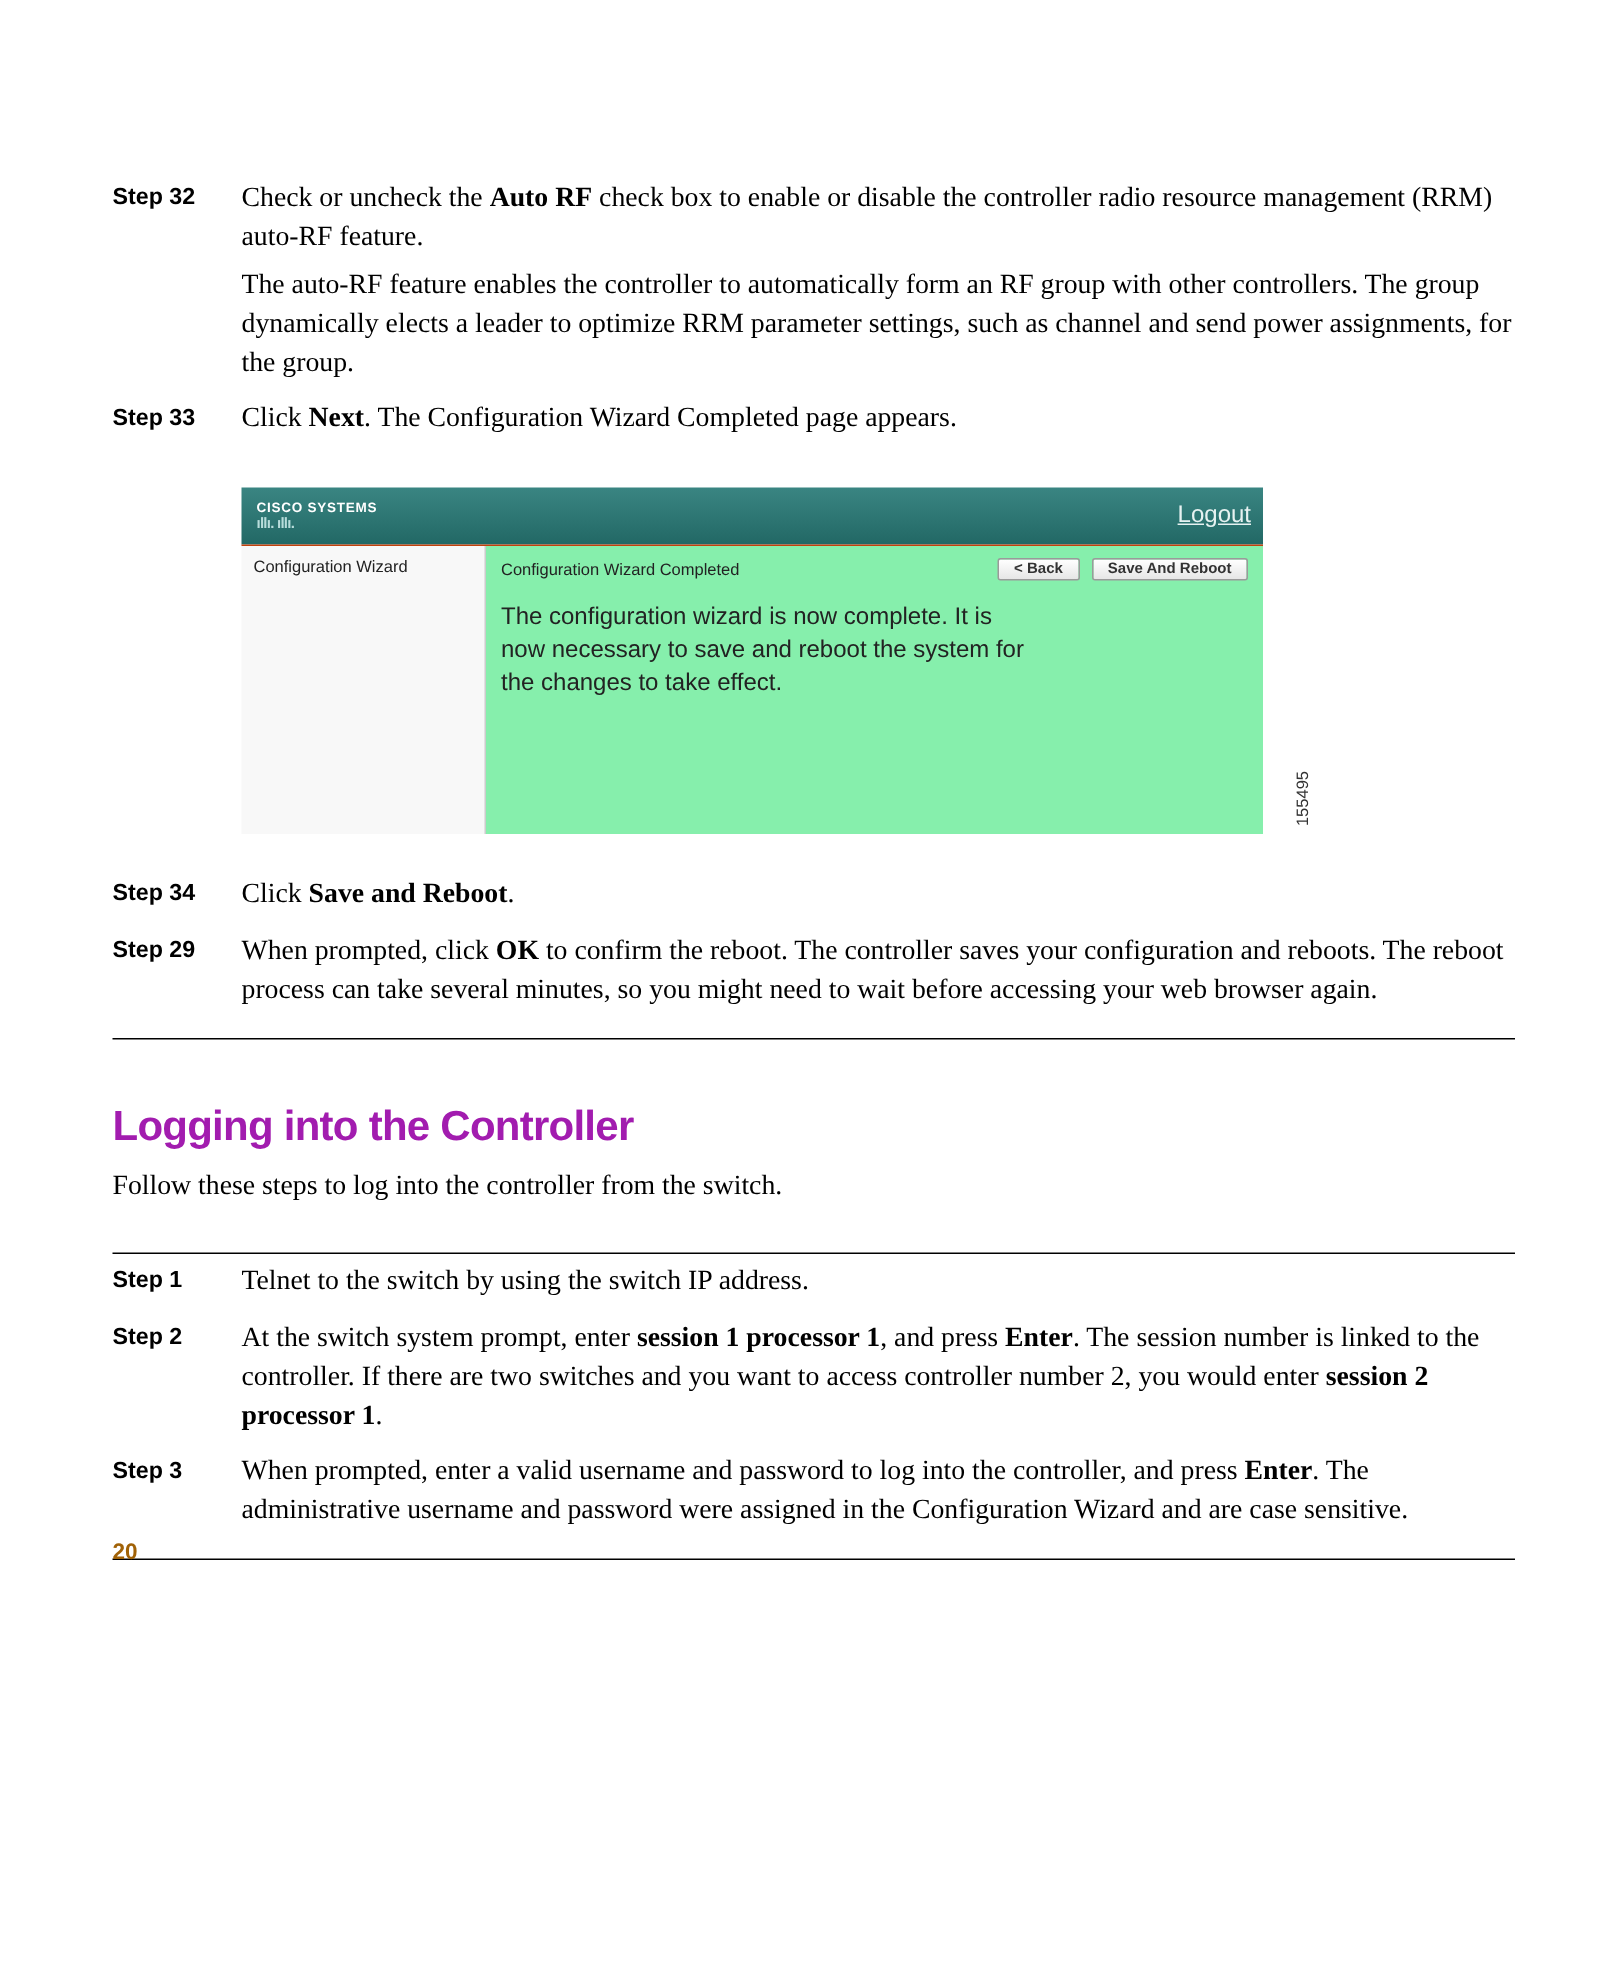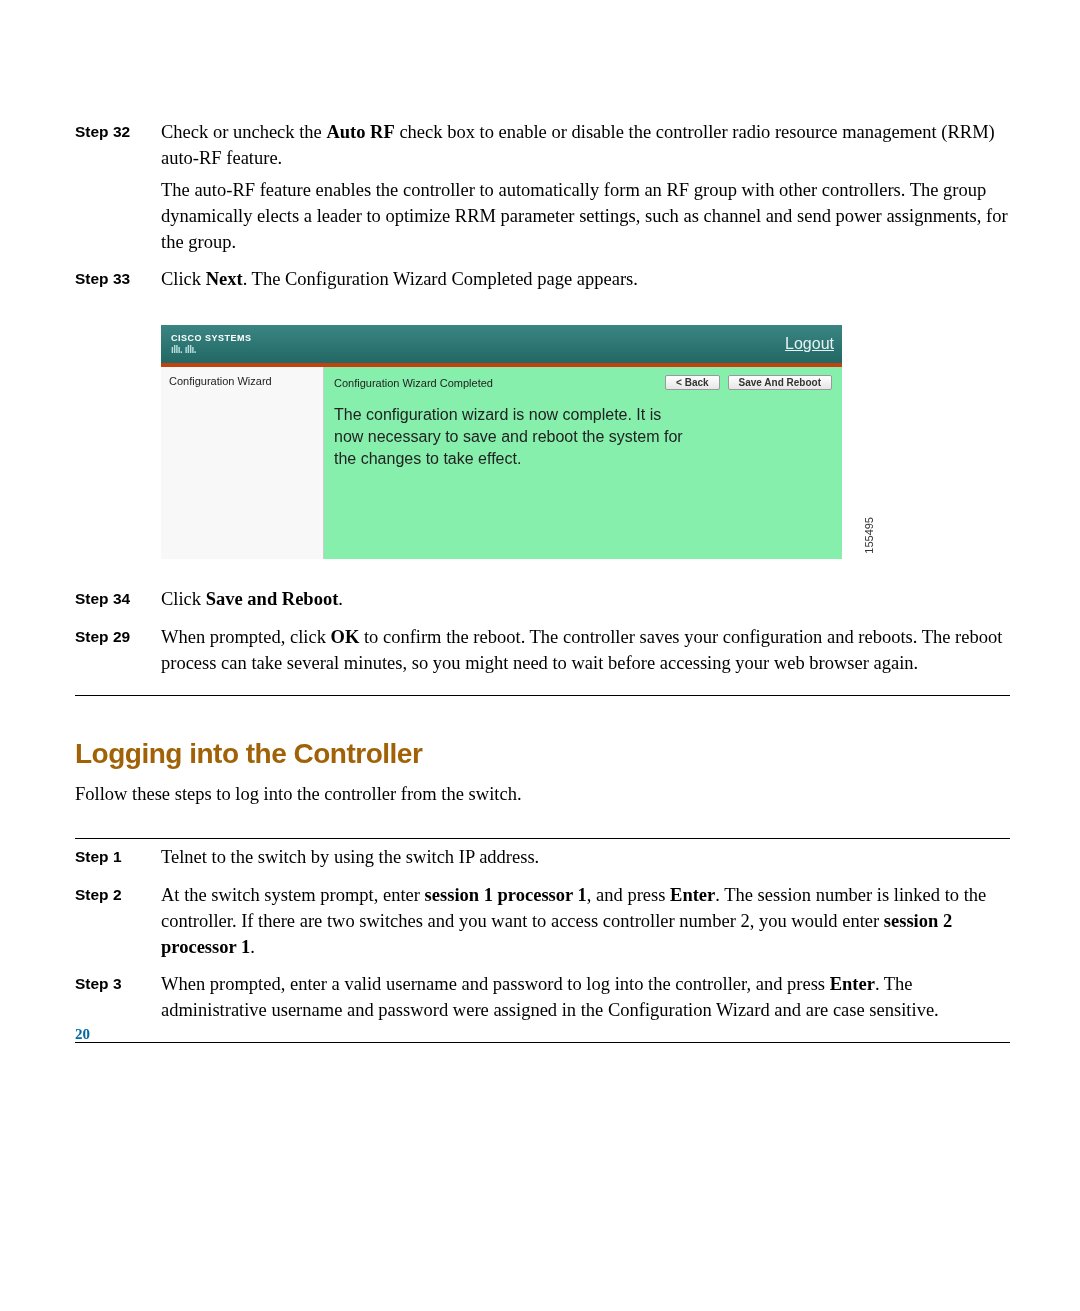--- a/index.html
+++ b/index.html
@@ -80,21 +80,21 @@
     letter-spacing: -0.5px;
   }
   .ss-logout {
     font-size: 16px;
     text-decoration: underline;
     color: #e6f2f1;
   }
   .ss-body {
     display: flex;
     height: 192px;
-    border-top: 4px solid #c2410c;
+    border-top: 1px solid #c2410c;
   }
   .ss-left {
     width: 148px;
     flex: 0 0 148px;
     background: #f8f8f8;
     border-right: 1px solid #ccc;
     padding: 8px 6px 6px 8px;
     font-size: 11px;
     color: #222;
   }
@@ -140,43 +140,43 @@
     bottom: 6px;
     font-family: Arial, sans-serif;
     font-size: 11px;
     color: #333;
     writing-mode: vertical-rl;
     transform: rotate(180deg);
   }
   h2.section {
     font-family: Arial, Helvetica, sans-serif;
     font-weight: bold;
-    color: #a16207;
+    color: #a21caf;
     font-size: 28px;
     letter-spacing: -0.5px;
     margin: 42px 0 12px 0;
   }
   .intro {
     font-size: 18.5px;
     margin: 0 0 30px 0;
     line-height: 1.4;
   }
   .steps-block2 {
     border-top: 1px solid #000;
     border-bottom: 1px solid #000;
     padding: 6px 0 6px 0;
   }
   .pagenum {
     position: absolute;
     bottom: 50px;
     left: 75px;
-    font-family: Liberation Serif, serif;
+    font-family: Liberation Sans, sans-serif;
     font-weight: bold;
     font-size: 15px;
-    color: #0369a1;
+    color: #a16207;
   }
 </style>
 </head>
 <body>
 
 <div class="page">
 
   <div>
     <div id="tops">
         <div class="step-row">

